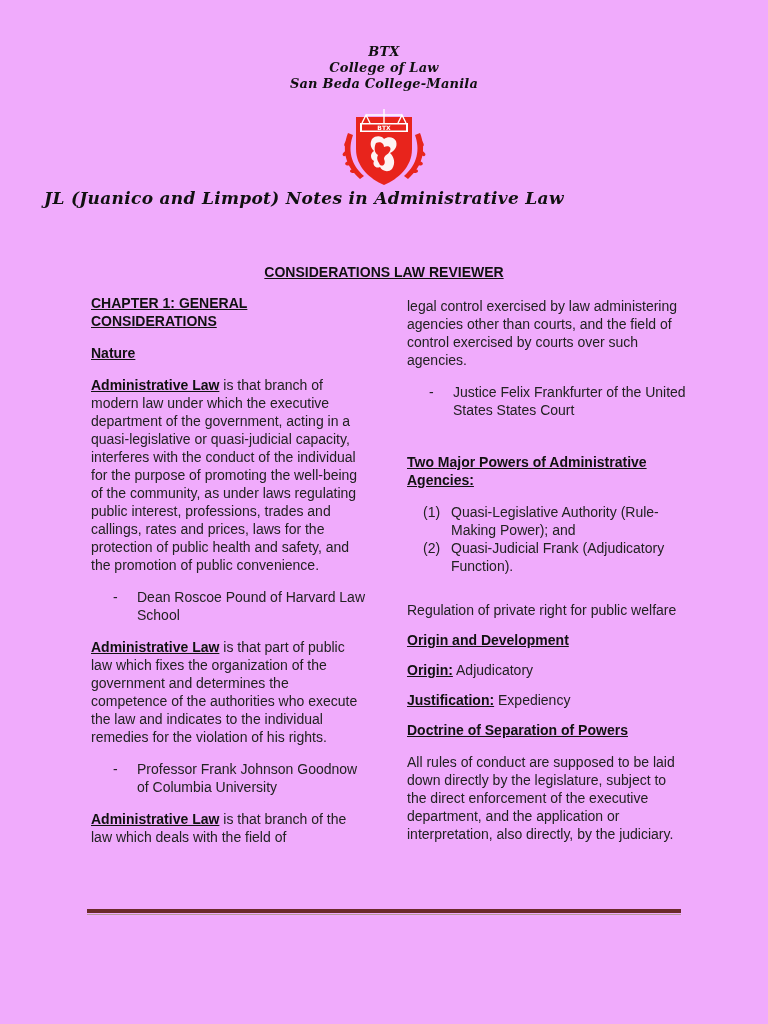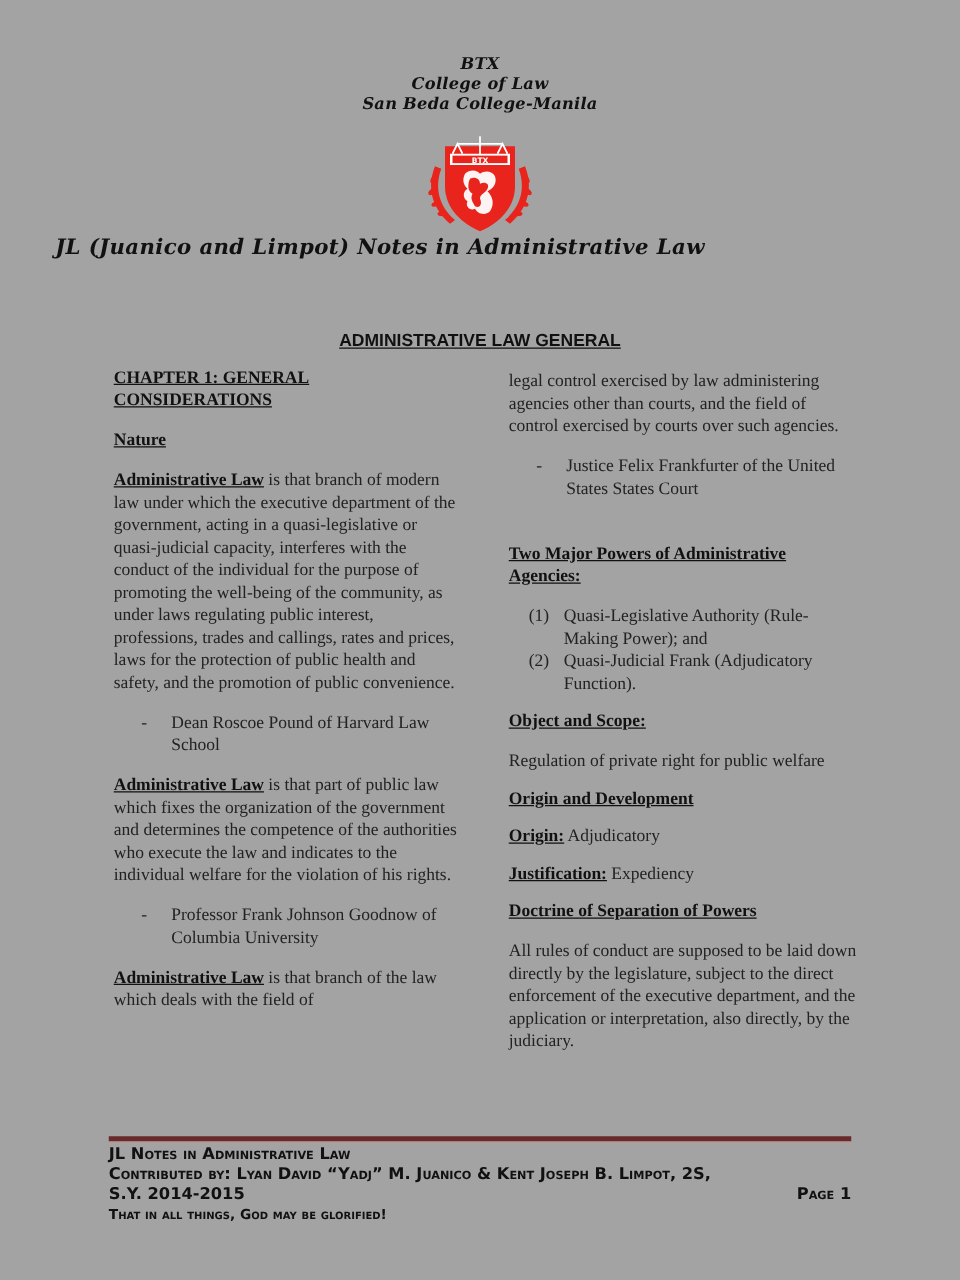--- a/index.html
+++ b/index.html
@@ -1,30 +1,30 @@
 <!DOCTYPE html>
 <html><head>
   <meta charset="utf-8">
   <style>
     html, body { margin: 0; padding: 0; background: #ffffff; }
     body { width: 768px; height: 1024px; position: relative; overflow: hidden; color: #1a1a1a; }
-    .page { position: absolute; left: 0; top: 0; width: 768px; height: 1024px; background: #a3a3a3; }
+    .page { position: absolute; left: 0; top: 0; width: 768px; height: 1024px; background: #f0abfc; }
 
     .header-block { position: absolute; left: 0; top: 44px; width: 768px; text-align: center; }
     .bl { font-family: "DejaVu Serif", serif; font-weight: bold; font-style: italic; font-size: 13px; line-height: 16px; color: #111; letter-spacing: 0.2px; }
 
     .seal { position: absolute; left: 338px; top: 103px; width: 92px; height: 84px; }
 
     .doc-title { position: absolute; left: 0; top: 188px; width: 608px; text-align: center;
       font-family: "DejaVu Serif", serif; font-weight: bold; font-style: italic; font-size: 17px; color: #111; letter-spacing: 0.3px; }
 
     .main-heading { position: absolute; left: 0; top: 264px; width: 768px; text-align: center;
       font-family: "Liberation Sans", sans-serif; font-weight: bold; font-size: 14px; text-decoration: underline; color: #111; }
 
-    .col { position: absolute; font-family: Liberation Serif, serif; font-size: 14px; line-height: 18px; color: #222; }
+    .col { position: absolute; font-family: Liberation Sans, sans-serif; font-size: 14px; line-height: 18px; color: #222; }
     .col-left { left: 91px; top: 294px; width: 275px; }
     .col-right { left: 407px; top: 297px; width: 280px; }
 
     .h { font-weight: bold; text-decoration: underline; color: #111; }
     .term { font-weight: bold; text-decoration: underline; color: #111; margin-top: 47px; }
     p { margin: 0; }
     .gap-s { height: 12px; }
     .gap-m { height: 14px; }
     .attrib { display: flex; padding-left: 22px; }
     .attrib .dash { width: 24px; flex: none; }
@@ -76,35 +76,35 @@
     <rect x="22" y="20" width="48" height="9" fill="#ffffff"></rect>
     <rect x="24" y="21.5" width="44" height="6" fill="#e8241c"></rect>
     <text x="46" y="27" text-anchor="middle" font-family="DejaVu Sans, sans-serif" font-size="6" font-weight="bold" fill="#ffffff">BTX</text>
 
     <path d="M34 36 C38 32 44 33 46 36 C50 33 56 34 58 38 C60 44 56 48 52 50 C56 54 58 60 54 66 C50 70 44 68 42 64 C38 66 34 62 36 58 C32 56 32 50 36 48 C32 44 32 40 34 36 Z" fill="#ffffff" opacity="0.95"></path>
     <path d="M38 40 C42 38 46 40 46 44 C50 42 54 44 52 48 C50 52 46 52 46 56 C48 60 46 64 42 62 C40 58 38 56 40 52 C36 50 36 44 38 40 Z" fill="#e8241c"></path>
   </svg>
 
   <div class="doc-title">JL (Juanico and Limpot) Notes in Administrative Law</div>
 
-  <div class="main-heading">ADMINISTRATIVE LAW GENERAL</div>
+  <div class="main-heading">CONSIDERATIONS LAW REVIEWER</div>
 
   <div class="col col-left">
     <p class="h" style="width:180px;">CHAPTER 1: GENERAL CONSIDERATIONS</p>
     <div class="gap-m"></div>
     <p class="h">Nature</p>
     <div class="gap-m"></div>
     <p><span class="term">Administrative Law</span><span> is that branch of modern law under which the executive department of the government, acting in a quasi-legislative or quasi-judicial capacity, interferes with the conduct of the individual for the purpose of promoting the well-being of the community, as under laws regulating public interest, professions, trades and callings, rates and prices, laws for the protection of public health and safety, and the promotion of public convenience.</span></p>
     <div class="gap-m"></div>
     <div class="attrib">
       <span class="dash">-</span>
       <span>Dean Roscoe Pound of Harvard Law School</span>
     </div>
     <div class="gap-m"></div>
-    <p><span class="term">Administrative Law</span><span> is that part of public law which fixes the organization of the government and determines the competence of the authorities who execute the law and indicates to the individual welfare for the violation of his rights.</span></p>
+    <p><span class="term">Administrative Law</span><span> is that part of public law which fixes the organization of the government and determines the competence of the authorities who execute the law and indicates to the individual remedies for the violation of his rights.</span></p>
     <div class="gap-m"></div>
     <div class="attrib">
       <span class="dash">-</span>
       <span>Professor Frank Johnson Goodnow of Columbia University</span>
     </div>
     <div class="gap-m"></div>
     <p><span class="term">Administrative Law</span><span> is that branch of the law which deals with the field of</span></p>
   </div>
 
   <div class="col col-right">
@@ -119,41 +119,31 @@
     <div class="gap-m"></div>
     <div class="list-item">
       <span class="num">(1)</span>
       <span>Quasi-Legislative Authority (Rule-Making Power); and</span>
     </div>
     <div class="list-item">
       <span class="num">(2)</span>
       <span>Quasi-Judicial Frank (Adjudicatory Function).</span>
     </div>
     <div class="gap-s"></div>
-    <p class="h">Object and Scope:</p>
     <div class="gap-m"></div>
     <p>Regulation of private right for public welfare</p>
     <div class="gap-s"></div>
     <p class="h">Origin and Development</p>
     <div class="gap-s"></div>
     <p><span class="h">Origin:</span><span> Adjudicatory</span></p>
     <div class="gap-s"></div>
     <p><span class="h">Justification:</span><span> Expediency</span></p>
     <div class="gap-s"></div>
     <p class="h">Doctrine of Separation of Powers</p>
     <div class="gap-m"></div>
     <p>All rules of conduct are supposed to be laid down directly by the legislature, subject to the direct enforcement of the executive department, and the application or interpretation, also directly, by the judiciary.</p>
   </div>
 
   <div class="footer-rule"></div>
   <div class="footer-rule2"></div>
 
-  <div class="footer">
-    <div>JL Notes in Administrative Law</div>
-    <div>Contributed by: Lyan David “Yadj” M. Juanico &amp; Kent Joseph B. Limpot, 2S,</div>
-    <div class="row">
-      <span>S.Y. 2014-2015</span>
-      <span>Page 1</span>
-    </div>
-    <div class="small">That in all things, God may be glorified!</div>
-  </div>
 
 </div>
 
 </body></html>

